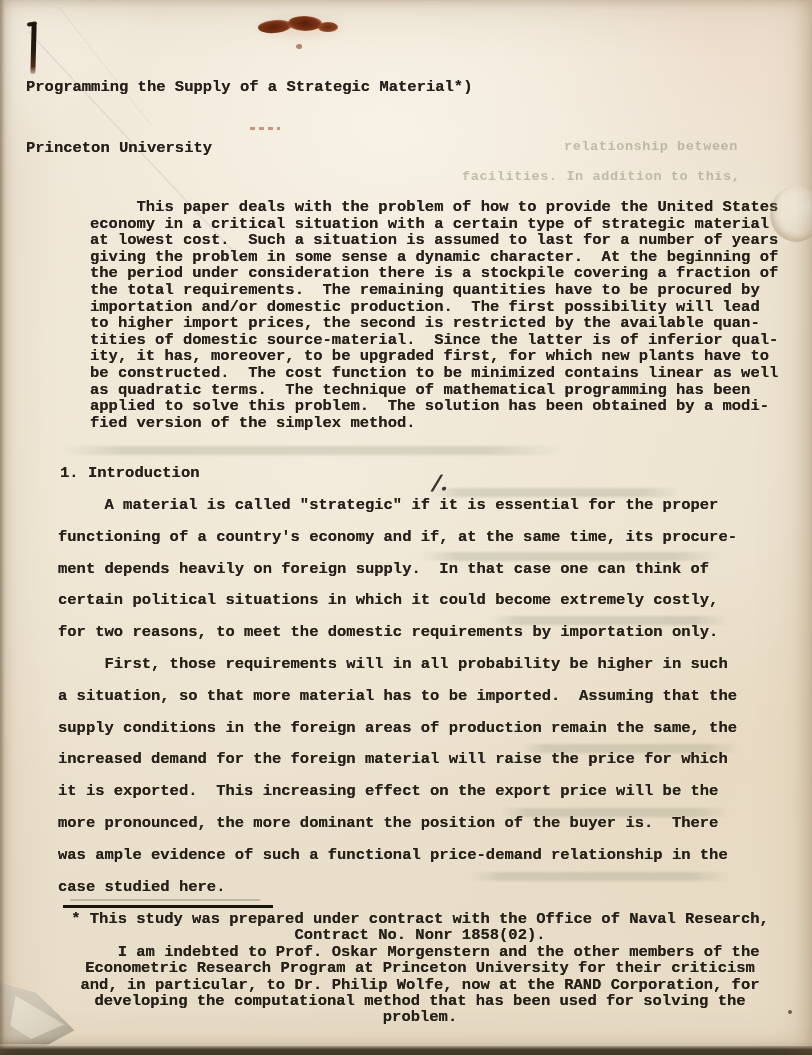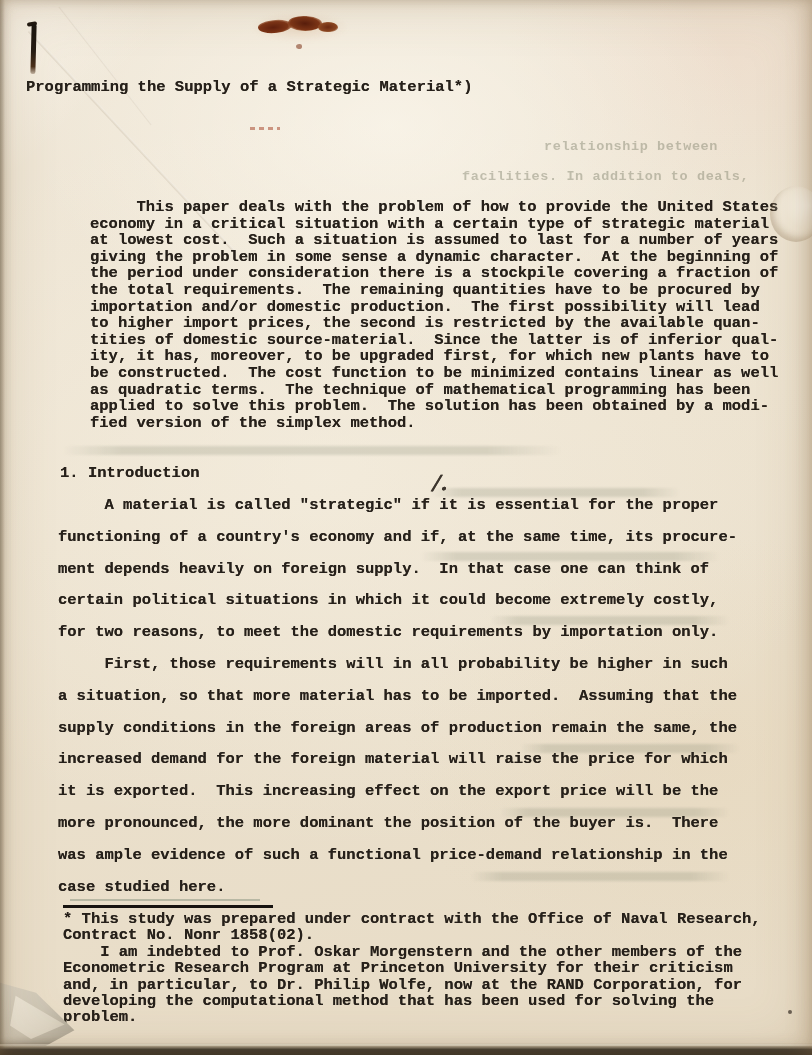--- a/index.html
+++ b/index.html
@@ -33,21 +33,21 @@
     text-shadow: 0 0 0.6px rgba(38,32,26,0.75);
     z-index: 20;
   }
   .title-block { left: 0; right: 0; text-align: left; line-height: 18px; padding-left: 26px; }
   #title { top: 78px; }
   #author { top: 109px; }
   #affiliation { top: 139px; }
   .abstract { left: 58px; top: 199px; width: 730px; line-height: 16.6px; margin-left: 32px; }
   .heading { left: 60px; top: 464px; line-height: 18px; text-align: center; }
   .bodytext { left: 58px; top: 490px; width: 730px; line-height: 31.8px; }
-  .footnote { left: 63px; top: 911px; width: 736px; line-height: 16.4px; }
+  .footnote { left: 52px; top: 911px; width: 736px; line-height: 16.4px; text-align: center; }
   .separator {
     position: absolute; left: 63px; top: 905px; width: 210px; height: 3px;
     background: #171310; z-index: 20;
   }
   .separator-ghost {
     position: absolute; left: 70px; top: 899px; width: 190px; height: 1.5px;
     background: rgba(95,115,95,0.35); filter: blur(0.5px); z-index: 19;
   }
   .pen-mark {
     position: absolute; left: 433px; top: 470px; z-index: 21;
@@ -159,25 +159,26 @@
   <div class="tear-right"></div>
 
   <div class="bleed-layer">
     <div class="smudge" style="left:62px;  top:446px; width:500px;"></div>
     <div class="smudge" style="left:430px; top:488px; width:250px;"></div>
     <div class="smudge" style="left:420px; top:552px; width:300px;"></div>
     <div class="smudge" style="left:490px; top:616px; width:240px;"></div>
     <div class="smudge" style="left:520px; top:744px; width:220px;"></div>
     <div class="smudge" style="left:500px; top:808px; width:230px;"></div>
     <div class="smudge" style="left:470px; top:872px; width:260px;"></div>
-      <span class="frag" style="left: 544px; top: 139px;">relationship between</span>
-      <span class="frag" style="left: 462px; top: 169px;">facilities. In addition to deals,</span>
+      <span class="frag" style="left: 564px; top: 139px;">relationship between</span>
+      <span class="frag" style="left: 462px; top: 169px;">facilities. In addition to this,</span>
     </div>
 
   <div class="typed title-block" id="title">Programming the Supply of a Strategic Material*)</div>
+  <div class="typed title-block" id="affiliation">Princeton University</div>
 
   <div class="typed abstract"><div class="tline">     This paper deals with the problem of how to provide the United States</div><div class="tline">economy in a critical situation with a certain type of strategic material</div><div class="tline">at lowest cost.  Such a situation is assumed to last for a number of years</div><div class="tline">giving the problem in some sense a dynamic character.  At the beginning of</div><div class="tline">the period under consideration there is a stockpile covering a fraction of</div><div class="tline">the total requirements.  The remaining quantities have to be procured by</div><div class="tline">importation and/or domestic production.  The first possibility will lead</div><div class="tline">to higher import prices, the second is restricted by the available quan-</div><div class="tline">tities of domestic source-material.  Since the latter is of inferior qual-</div><div class="tline">ity, it has, moreover, to be upgraded first, for which new plants have to</div><div class="tline">be constructed.  The cost function to be minimized contains linear as well</div><div class="tline">as quadratic terms.  The technique of mathematical programming has been</div><div class="tline">applied to solve this problem.  The solution has been obtained by a modi-</div><div class="tline">fied version of the simplex method.</div></div>
 
   <div class="typed heading">1. Introduction</div>
   <div class="pen-mark">/.</div>
 
   <div class="typed bodytext"><div class="tline">     A material is called "strategic" if it is essential for the proper</div><div class="tline">functioning of a country's economy and if, at the same time, its procure-</div><div class="tline">ment depends heavily on foreign supply.  In that case one can think of</div><div class="tline">certain political situations in which it could become extremely costly,</div><div class="tline">for two reasons, to meet the domestic requirements by importation only.</div><div class="tline">     First, those requirements will in all probability be higher in such</div><div class="tline">a situation, so that more material has to be imported.  Assuming that the</div><div class="tline">supply conditions in the foreign areas of production remain the same, the</div><div class="tline">increased demand for the foreign material will raise the price for which</div><div class="tline">it is exported.  This increasing effect on the export price will be the</div><div class="tline">more pronounced, the more dominant the position of the buyer is.  There</div><div class="tline">was ample evidence of such a functional price-demand relationship in the</div><div class="tline">case studied here.</div></div>
 
   <div class="separator-ghost"></div>
   <div class="separator"></div>

